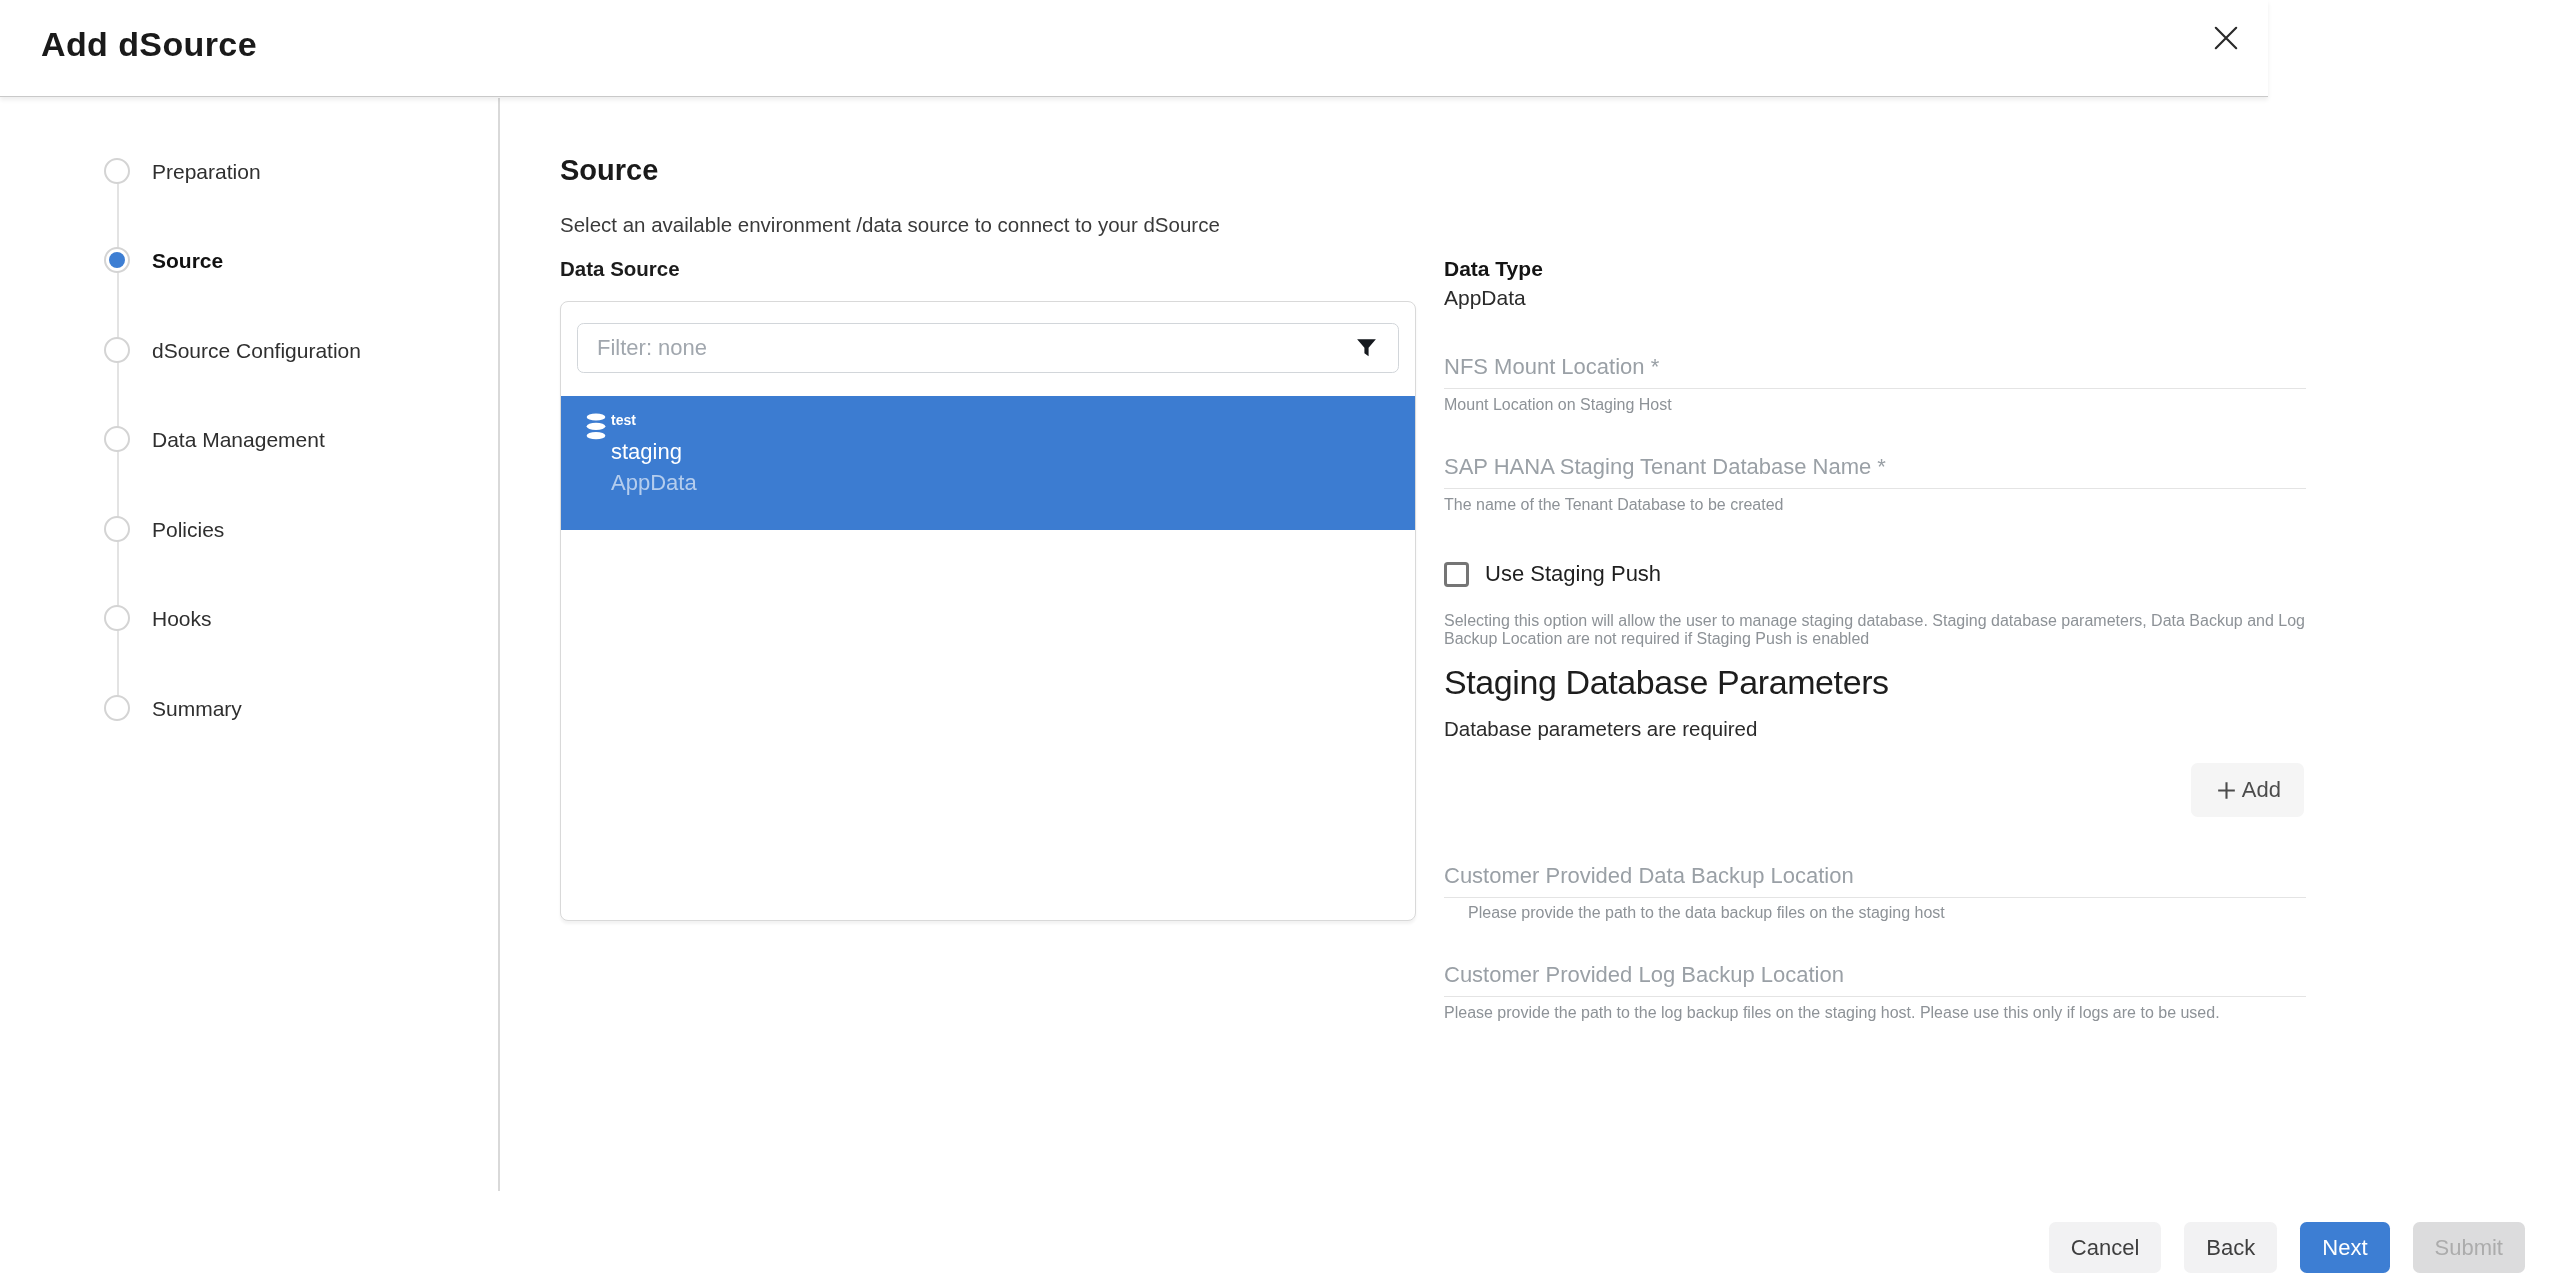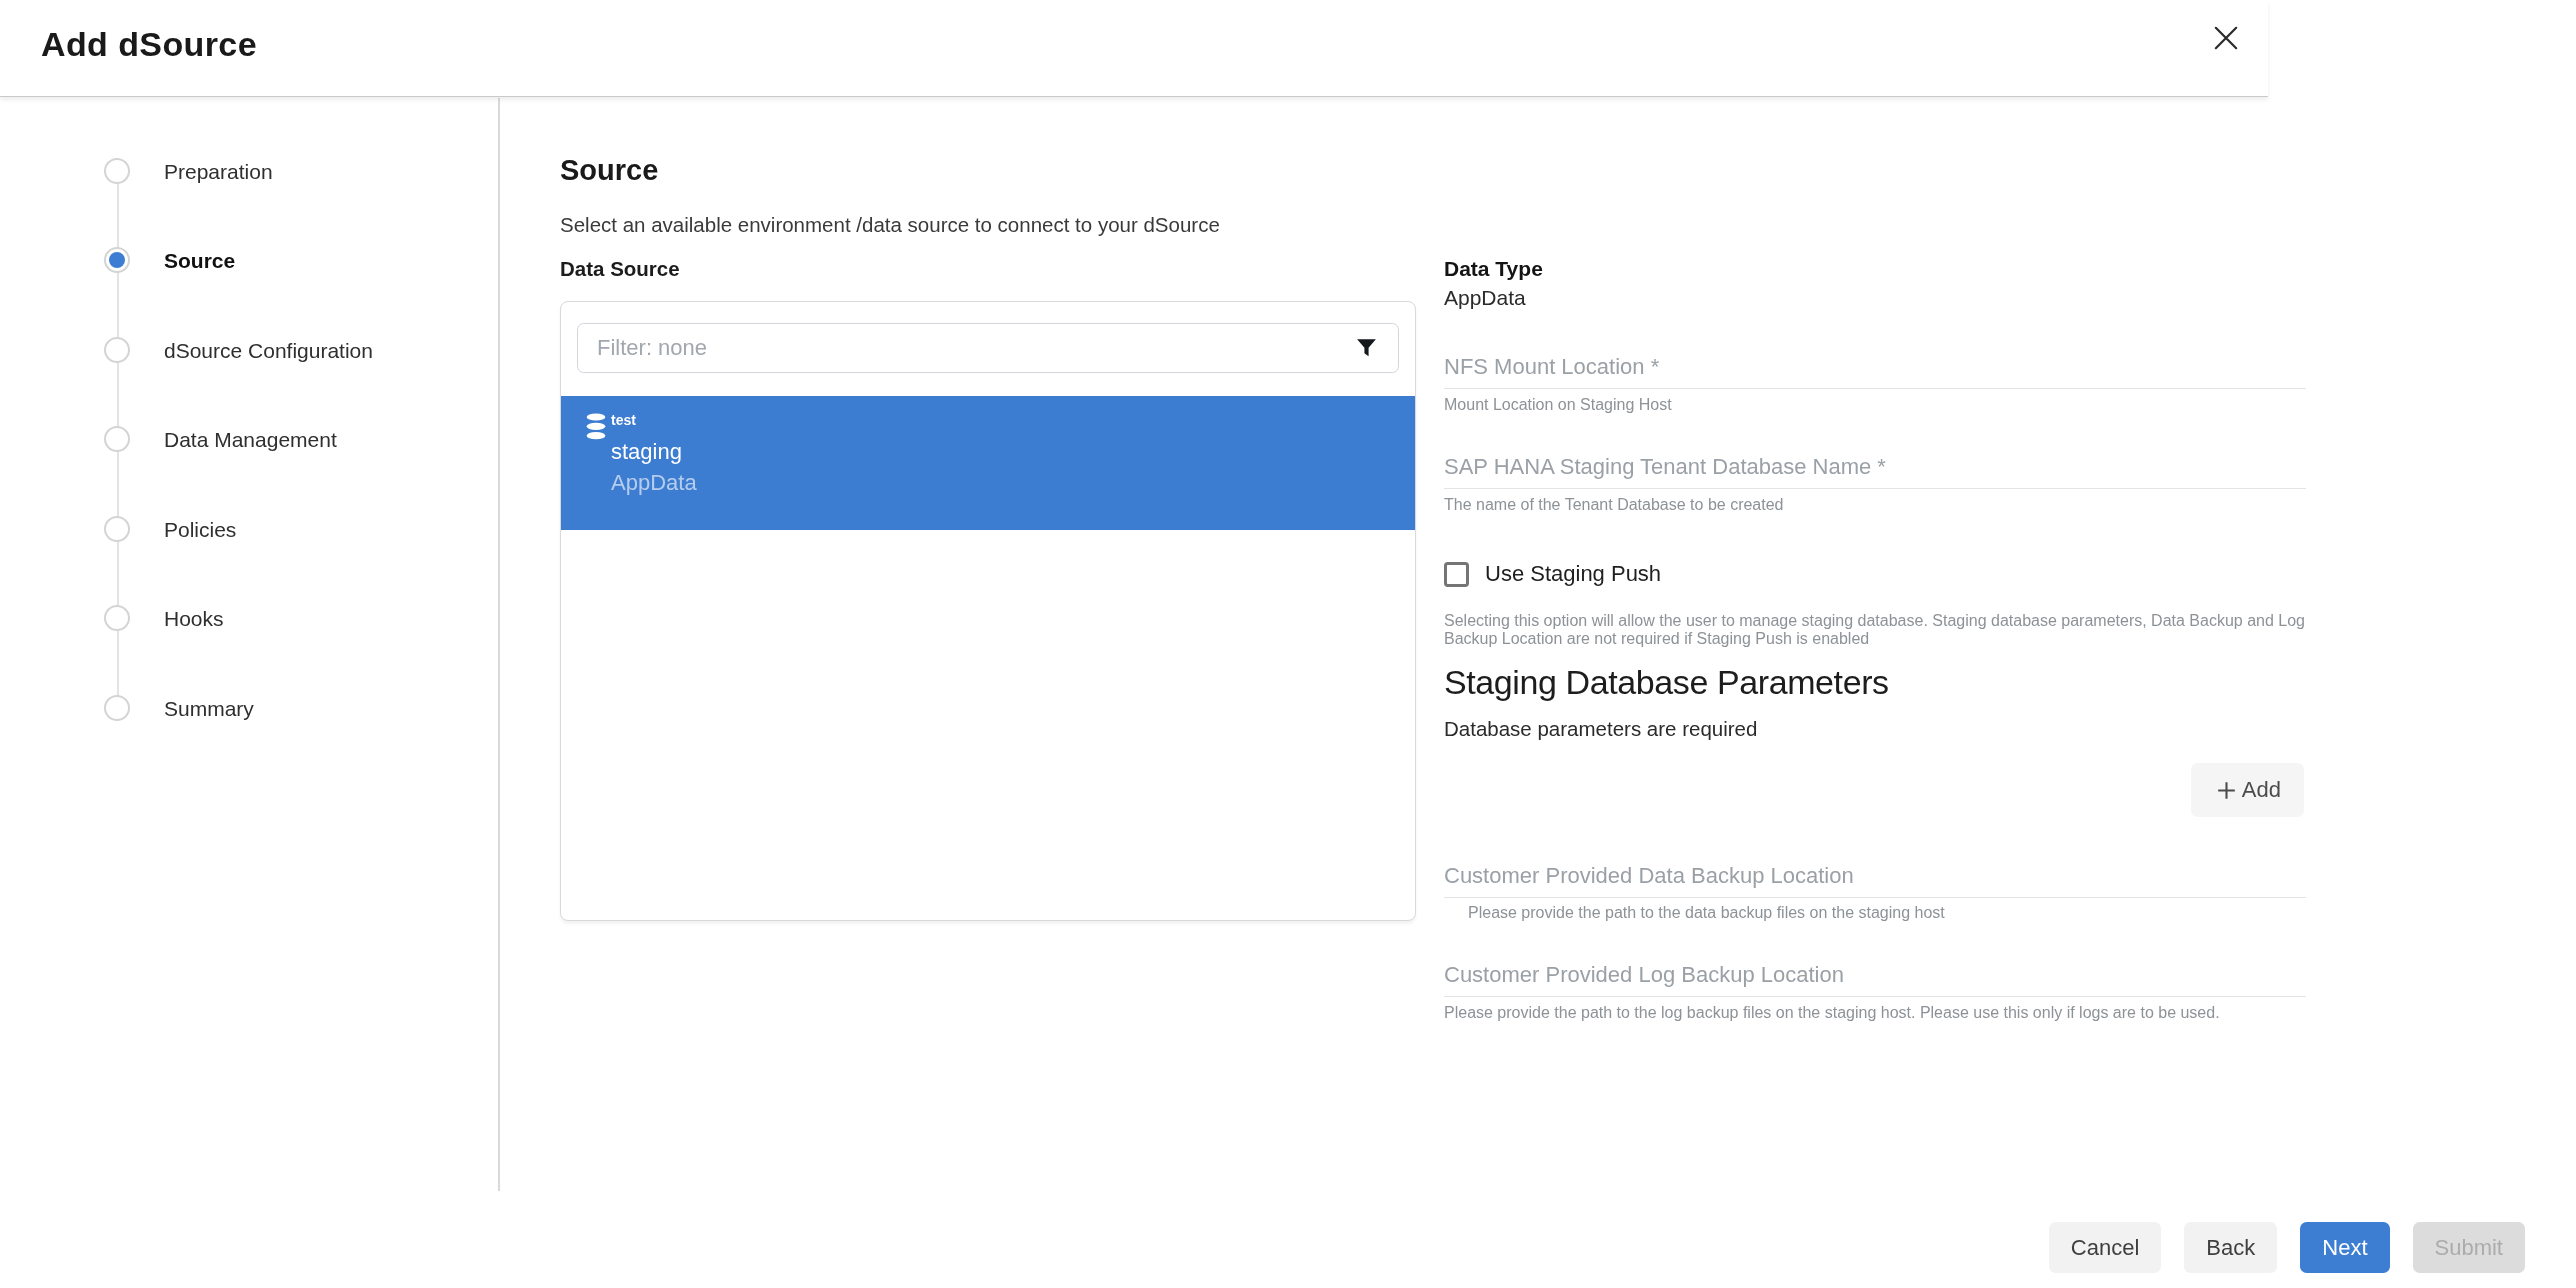--- a/index.html
+++ b/index.html
@@ -44,21 +44,21 @@
   }
   .step { position: absolute; left: 0; width: 498px; height: 59px; cursor: pointer; }
   .step-circle {
     position: absolute; left: 104px; top: 0; width: 26.4px; height: 26.4px;
     border: 2.2px solid #d4d4d4; border-radius: 50%; background: #fff;
     display: flex; align-items: center; justify-content: center;
   }
   .step-dot { width: 16px; height: 16px; border-radius: 50%; background: transparent; }
   .step.active .step-dot { background: #3d7ed3; }
   .step-label {
-    position: absolute; left: 164px; top: 1.5px;
+    position: absolute; left: 152px; top: 1.5px;
     font-size: 21px; color: #2f2f2f; white-space: nowrap;
   }
   .step.active .step-label { font-weight: bold; color: #111; }
 
   
   .main-heading {
     position: absolute; left: 560px; top: 154px;
     font-size: 29px; font-weight: bold; color: #1a1a1a;
   }
   .main-subtitle {

